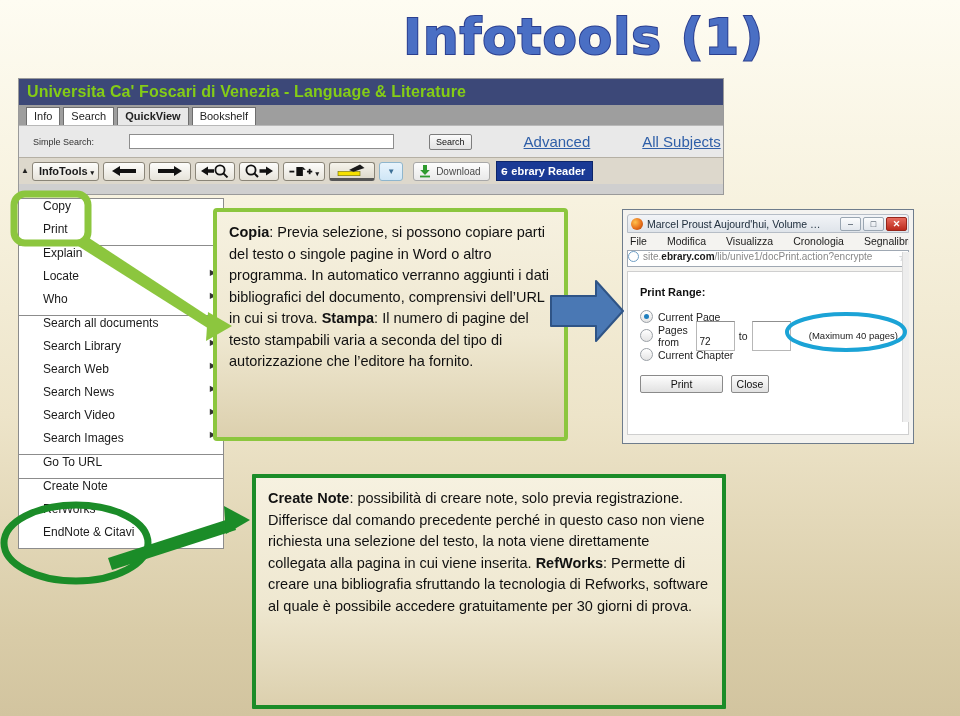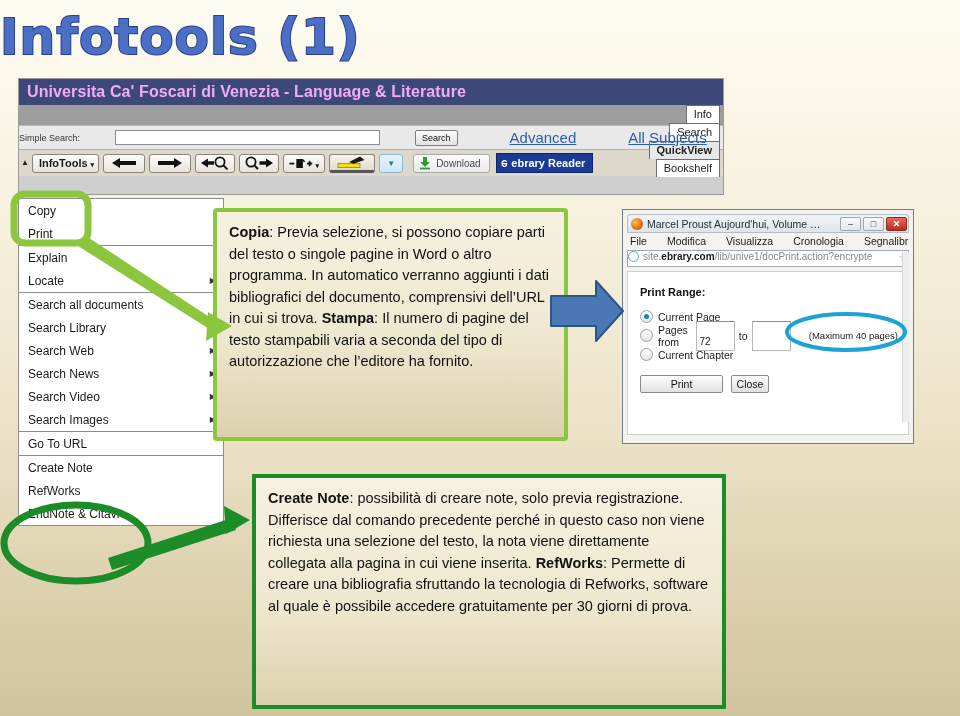--- a/index.html
+++ b/index.html
@@ -17,21 +17,21 @@
     position: relative;
     width: 960px;
     height: 716px;
   }
 
   
   #slide-title {
     position: absolute;
     left: 0; top: 6px;
     width: 764px;
-    text-align: left;
+    text-align: right;
     font-family: "DejaVu Sans", sans-serif;
     font-weight: bold;
     font-size: 50px;
     letter-spacing: 1px;
     color: #4A6FC4;
     -webkit-text-stroke: 2px #2B3F8F;
     paint-order: stroke fill;
     line-height: 62px;
   }
 
@@ -41,60 +41,59 @@
     left: 18px; top: 78px;
     width: 706px;
     height: 117px;
     background: #CFCFCF;
     border: 1px solid #9a9a9a;
     box-sizing: border-box;
   }
   #ebrary-header {
     height: 26px;
     background: #3C4878;
-    color: #f0abfc;
+    color: #84cc16;
     font-weight: bold;
     font-size: 16px;
     line-height: 26px;
     padding-left: 8px;
     letter-spacing: 0.1px;
     box-sizing: border-box;
     overflow: hidden;
     white-space: nowrap;
   }
   #ebrary-tabs {
     height: 20px;
     background: #9E9E9E;
     display: flex;
     align-items: flex-end;
     padding-left: 7px;
     box-sizing: border-box;
-    flex-direction: column;
   }
   .tab {
     background: #FFFFFF;
     border: 1px solid #6e6e6e;
     border-bottom: none;
     font-size: 11px;
     padding: 2px 7px 2px 7px;
     margin-right: 3px;
     color: #222;
     line-height: 13px;
     box-sizing: border-box;
   }
   .tab.active {
     background: #E8E8E8;
     font-weight: bold;
   }
   #ebrary-searchbar {
-    height: 24px;
+    height: 32px;
     background: #E9E9E9;
     display: flex;
     align-items: center;
-    padding-left: 0;
+    padding-left: 14px;
     box-sizing: border-box;
     border-top: 1px solid #b8b8b8;
     gap: 30px;
   }
   #simple-search-label {
     font-size: 9px;
     color: #333;
     margin-right: 5px;
     white-space: nowrap;
   }
@@ -208,22 +207,22 @@
     border: 1px solid #8C8C8C;
     box-sizing: border-box;
     font-size: 12px;
     color: #1a1a1a;
   }
   .menu-group { border-bottom: 1px solid #8C8C8C; }
   .menu-group:last-child { border-bottom: none; }
   .menu-item {
     height: 23px;
     display: flex;
-    align-items: center;
-    padding-left: 9px;
+    align-items: flex-start;
+    padding-left: 24px;
     padding-right: 8px;
     box-sizing: border-box;
     position: relative;
     white-space: nowrap;
   }
   .menu-item .arrow {
     position: absolute;
     right: 7px;
     font-size: 8px;
     color: #333;
@@ -551,20 +550,24 @@
     </div>
 
     <div class="menu-group">
       <div class="menu-item">
         <span>Explain</span>
       </div>
       <div class="menu-item">
         <span>Locate</span>
         <span class="arrow">▶</span>
       </div>
+      <div class="menu-item">
+        <span>Who</span>
+        <span class="arrow">▶</span>
+      </div>
     </div>
 
     <div class="menu-group">
       <div class="menu-item">
         <span>Search all documents</span>
       </div>
       <div class="menu-item">
         <span>Search Library</span>
         <span class="arrow">▶</span>
       </div>

